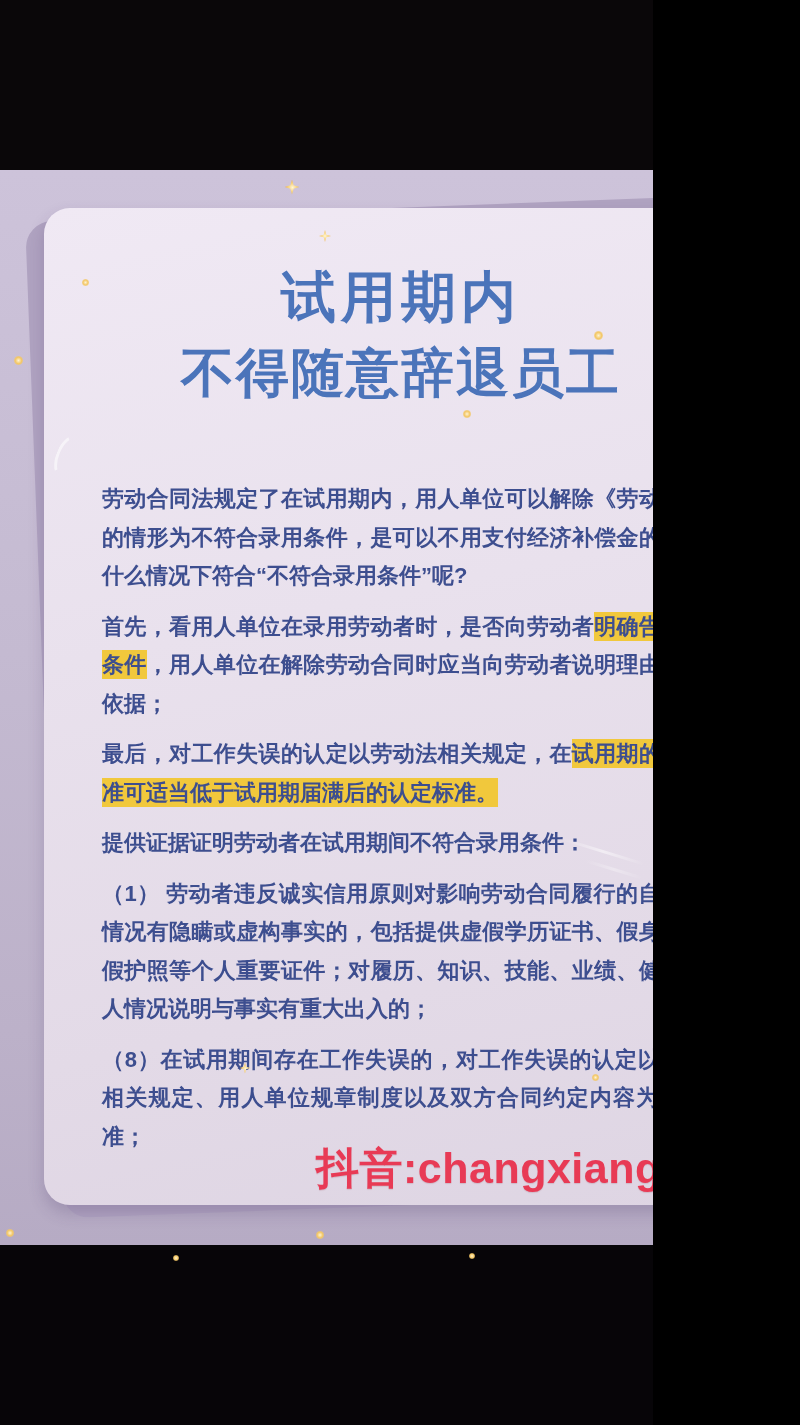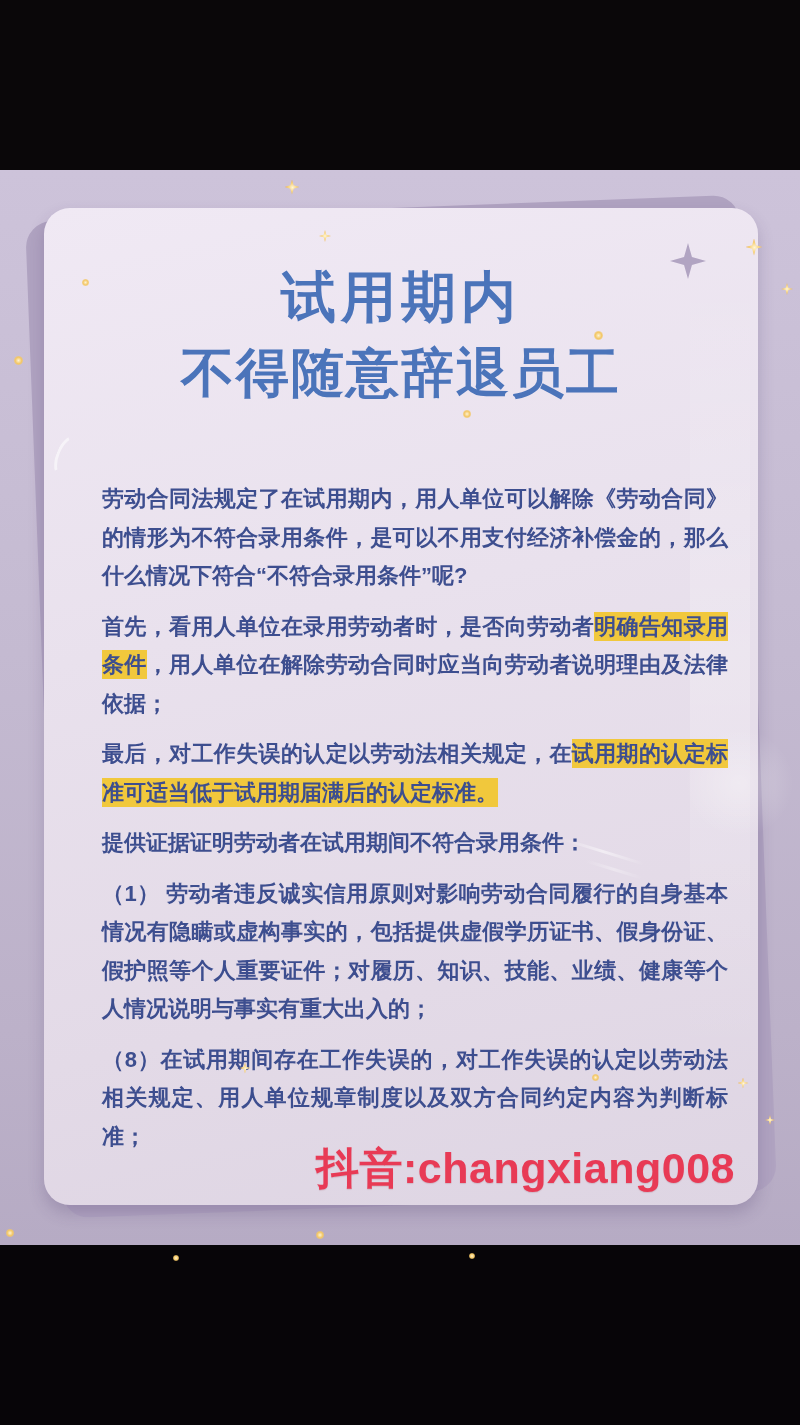--- a/index.html
+++ b/index.html
@@ -1,17 +1,17 @@
 <!DOCTYPE html>
 <html><head>
 <meta charset="utf-8">
 <style>
   html,body{margin:0;padding:0;background:#000;}
   .page{
-    position:relative;width:800px;height:1425px;overflow:hidden;
+    position:relative;width:653px;height:1425px;overflow:hidden;
     background:#070508;
     font-family:"Liberation Sans","DejaVu Sans",sans-serif;
   }
   .letterbox{position:absolute;left:0;width:800px;background:#0a0709;}
   .letterbox.top{top:0;height:170px;}
   .bg-panel{
     position:absolute;left:0;top:170px;width:800px;height:1075px;
     background:linear-gradient(180deg,#cdc3da 0%,#c4bad1 45%,#bcb1c9 80%,#b6abc4 100%);
   }
   .back-card{

